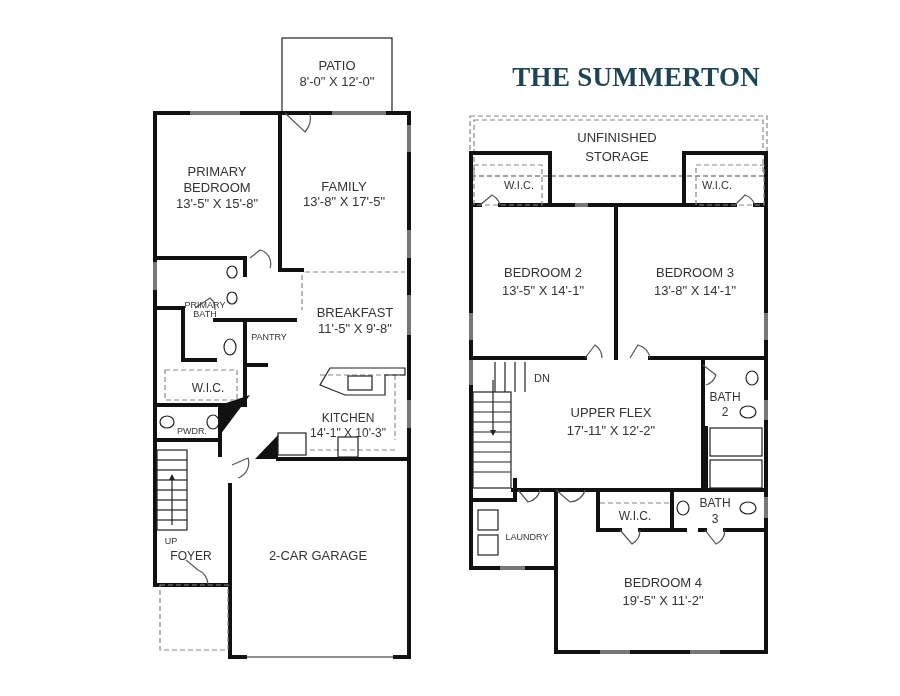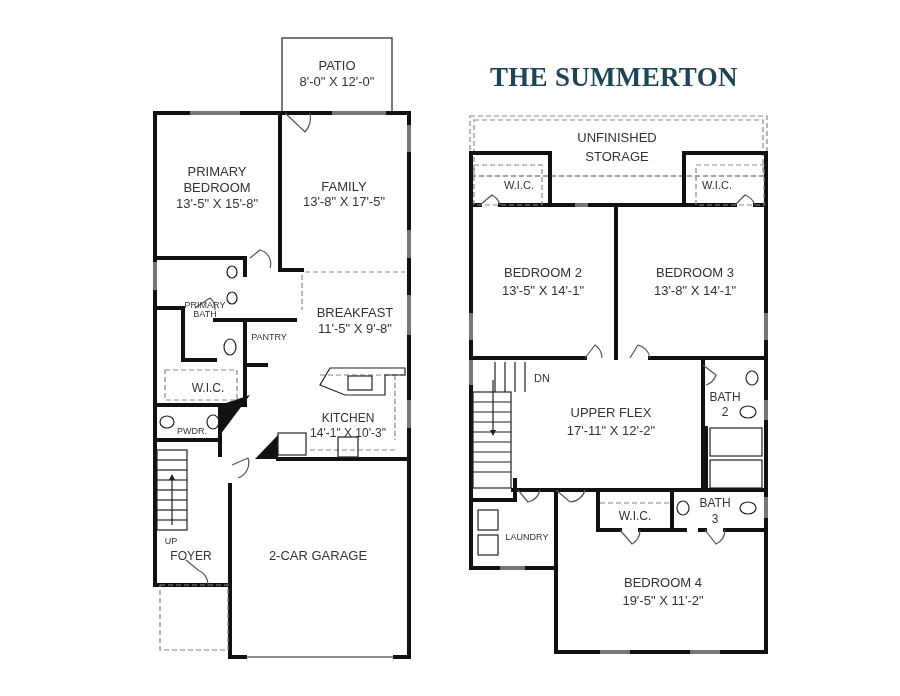--- a/index.html
+++ b/index.html
@@ -7,21 +7,21 @@
     #plan { position: absolute; left: 0; top: 0; width: 900px; height: 696px; }
     .wall { stroke: #111; stroke-width: 4; fill: none; stroke-linecap: square; }
     .thin { stroke: #222; stroke-width: 1.2; fill: none; }
     .dash { stroke: #888; stroke-width: 1.2; fill: none; stroke-dasharray: 5 3; }
     .win { stroke: #777; stroke-width: 4; fill: none; }
     .door { stroke: #555; stroke-width: 1.2; fill: none; }
     .fill-black { fill: #111; }
     .room-label { font-family: "Liberation Sans", sans-serif; font-size: 13px; fill: #333; text-anchor: middle; }
     .small-label { font-family: "Liberation Sans", sans-serif; font-size: 9px; fill: #333; text-anchor: middle; }
     .mid-label { font-family: "Liberation Sans", sans-serif; font-size: 12px; fill: #333; text-anchor: middle; }
-    #title { position: absolute; left: 490px; top: 62px; width: 270px; text-align: left;
+    #title { position: absolute; left: 490px; top: 62px; width: 270px; text-align: right;
       font-family: "Liberation Serif", "DejaVu Serif", serif; font-weight: bold; font-size: 27px; color: #1e4556; letter-spacing: 0.3px; }
   </style>
 </head>
 <body>
 
 <div id="title">THE SUMMERTON</div>
 
 <svg id="plan" viewBox="0 0 900 696" xmlns="http://www.w3.org/2000/svg">
 
   <g>

